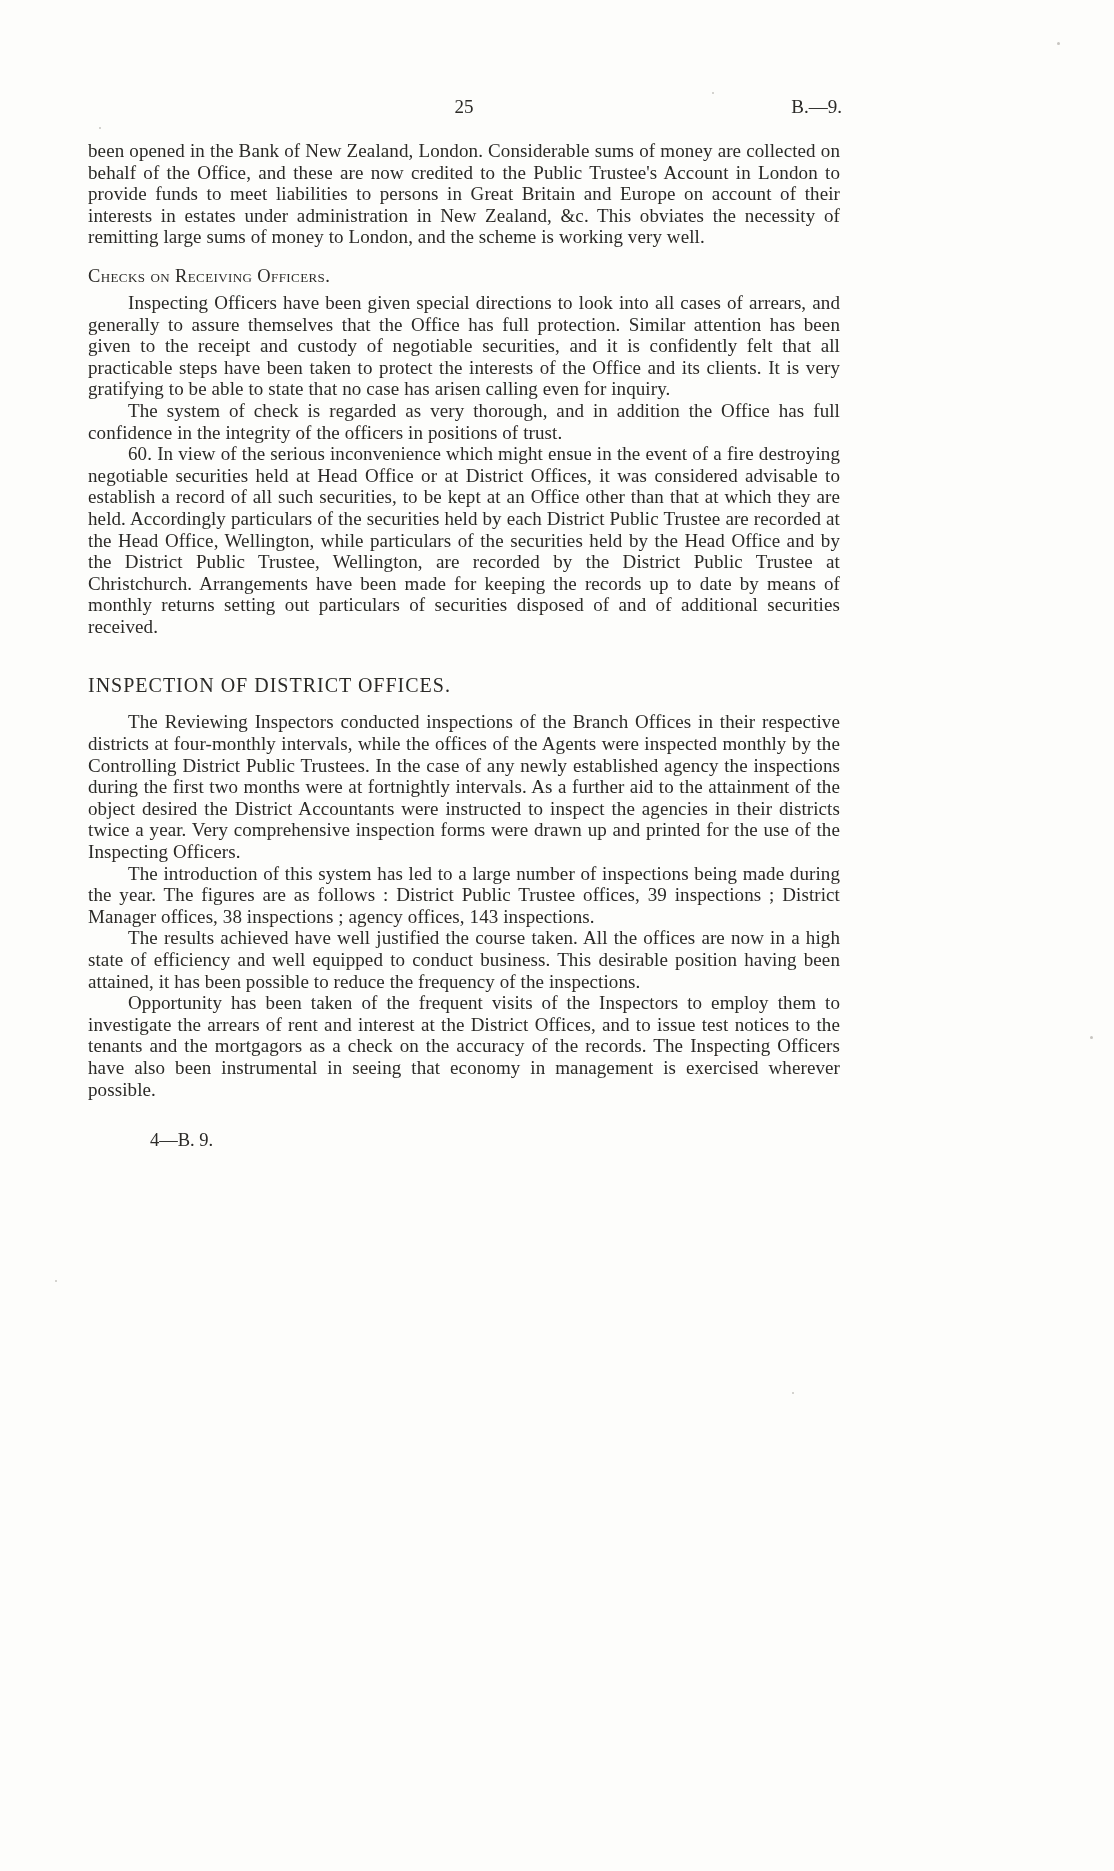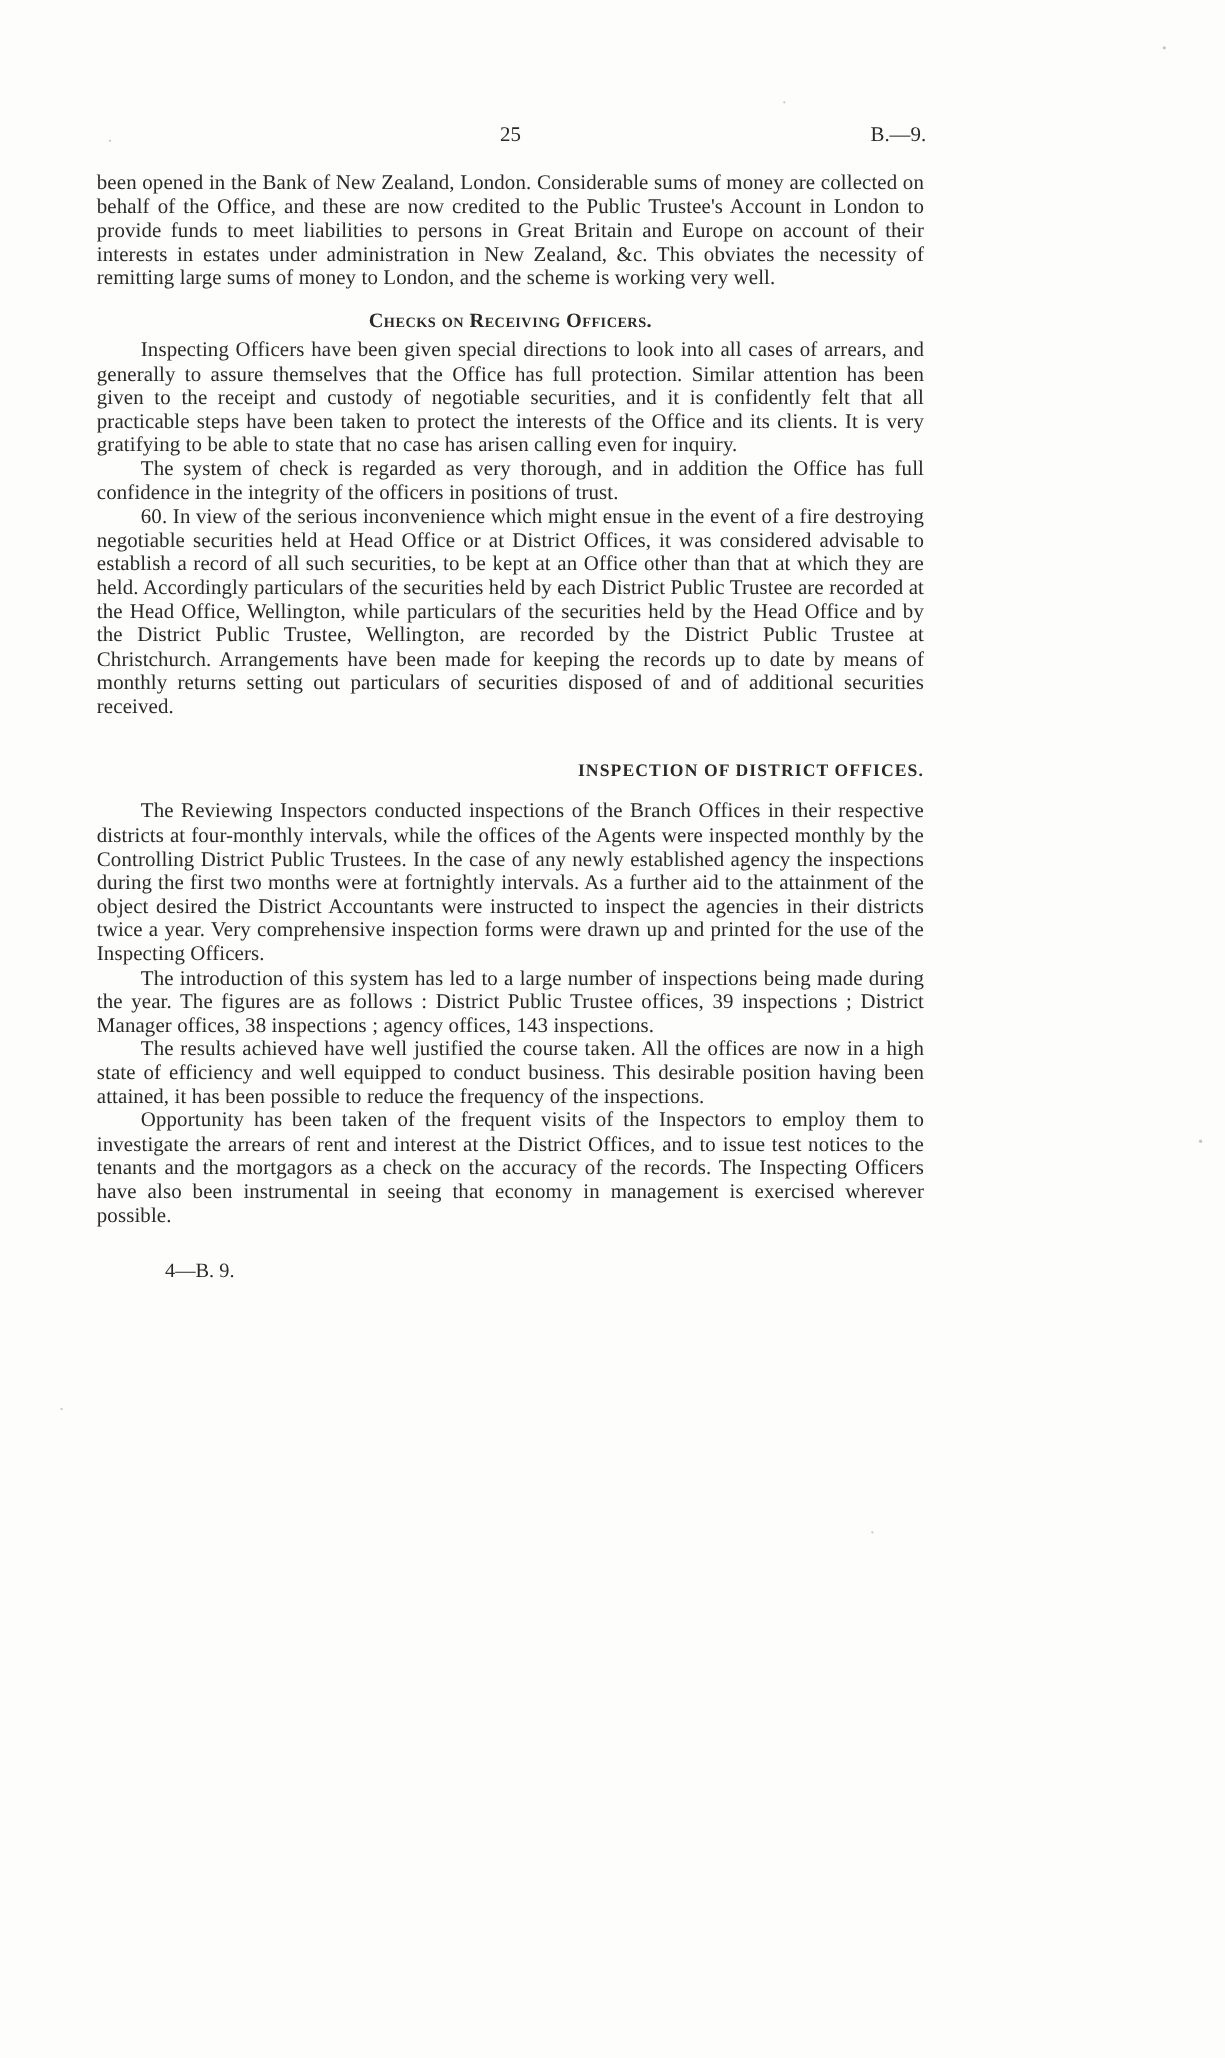--- a/index.html
+++ b/index.html
@@ -13,21 +13,21 @@
     height: 1871px;
     margin: 0 auto;
     background: #fdfdfb;
     color: #2b2a27;
     font-family: "Liberation Serif", "DejaVu Serif", serif;
     overflow: hidden;
   }
   .text-block {
     position: absolute;
     left: 88px;
-    top: 112px;
+    top: 96px;
     width: 752px;
   }
   .page-header {
     position: relative;
     height: 26px;
     margin-bottom: 18px;
     font-size: 19px;
   }
   .page-num {
     display: block;
@@ -44,38 +44,37 @@
     line-height: 21.6px;
     text-align: justify;
     text-indent: 40px;
     letter-spacing: 0.1px;
   }
   .para.no-indent {
     text-indent: 0;
   }
   .sc-heading {
     margin: 17px 0 5px 0;
-    font-weight: bold;
+    font-weight: normal;
     font-size: 18.5px;
     line-height: 22px;
-    text-align: center;
     font-variant: small-caps;
     letter-spacing: 0.4px;
   }
   .sc-heading.long {
     font-size: 17px;
     letter-spacing: 0.2px;
     white-space: nowrap;
   }
   .main-heading {
     margin: 36px 0 14px 0;
-    font-weight: bold;
-    font-size: 16px;
+    font-weight: normal;
+    font-size: 20px;
     line-height: 24px;
-    text-align: right;
+    text-align: left;
     letter-spacing: 1px;
   }
   .footer-sig {
     margin: 30px 0 0 0;
     padding-left: 62px;
     font-size: 18.5px;
   }
   .speck {
     position: absolute;
     background: #9a9890;

